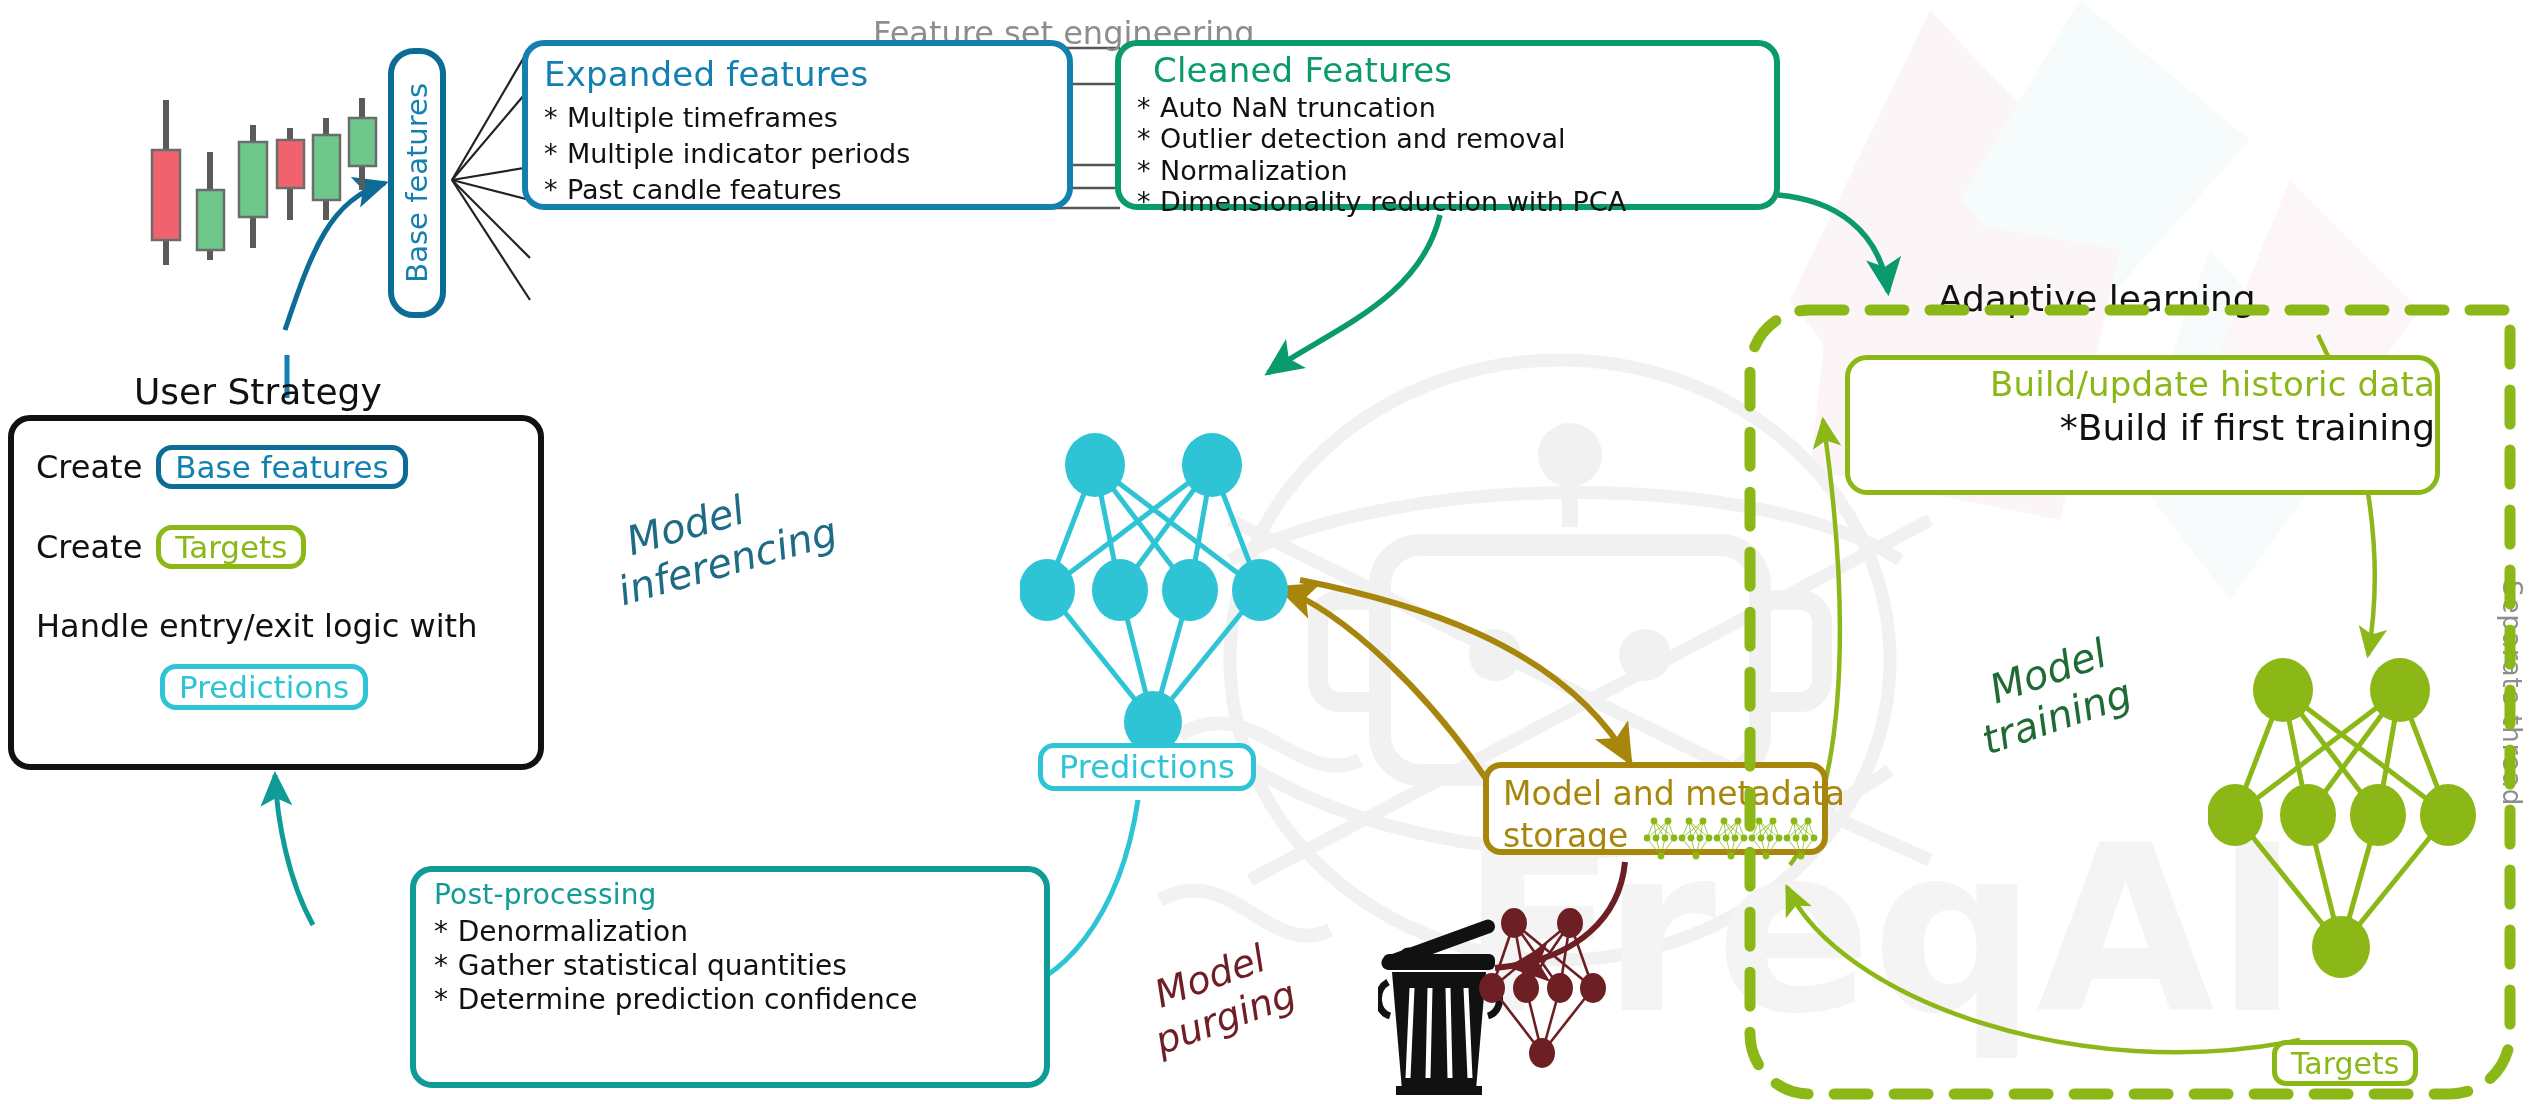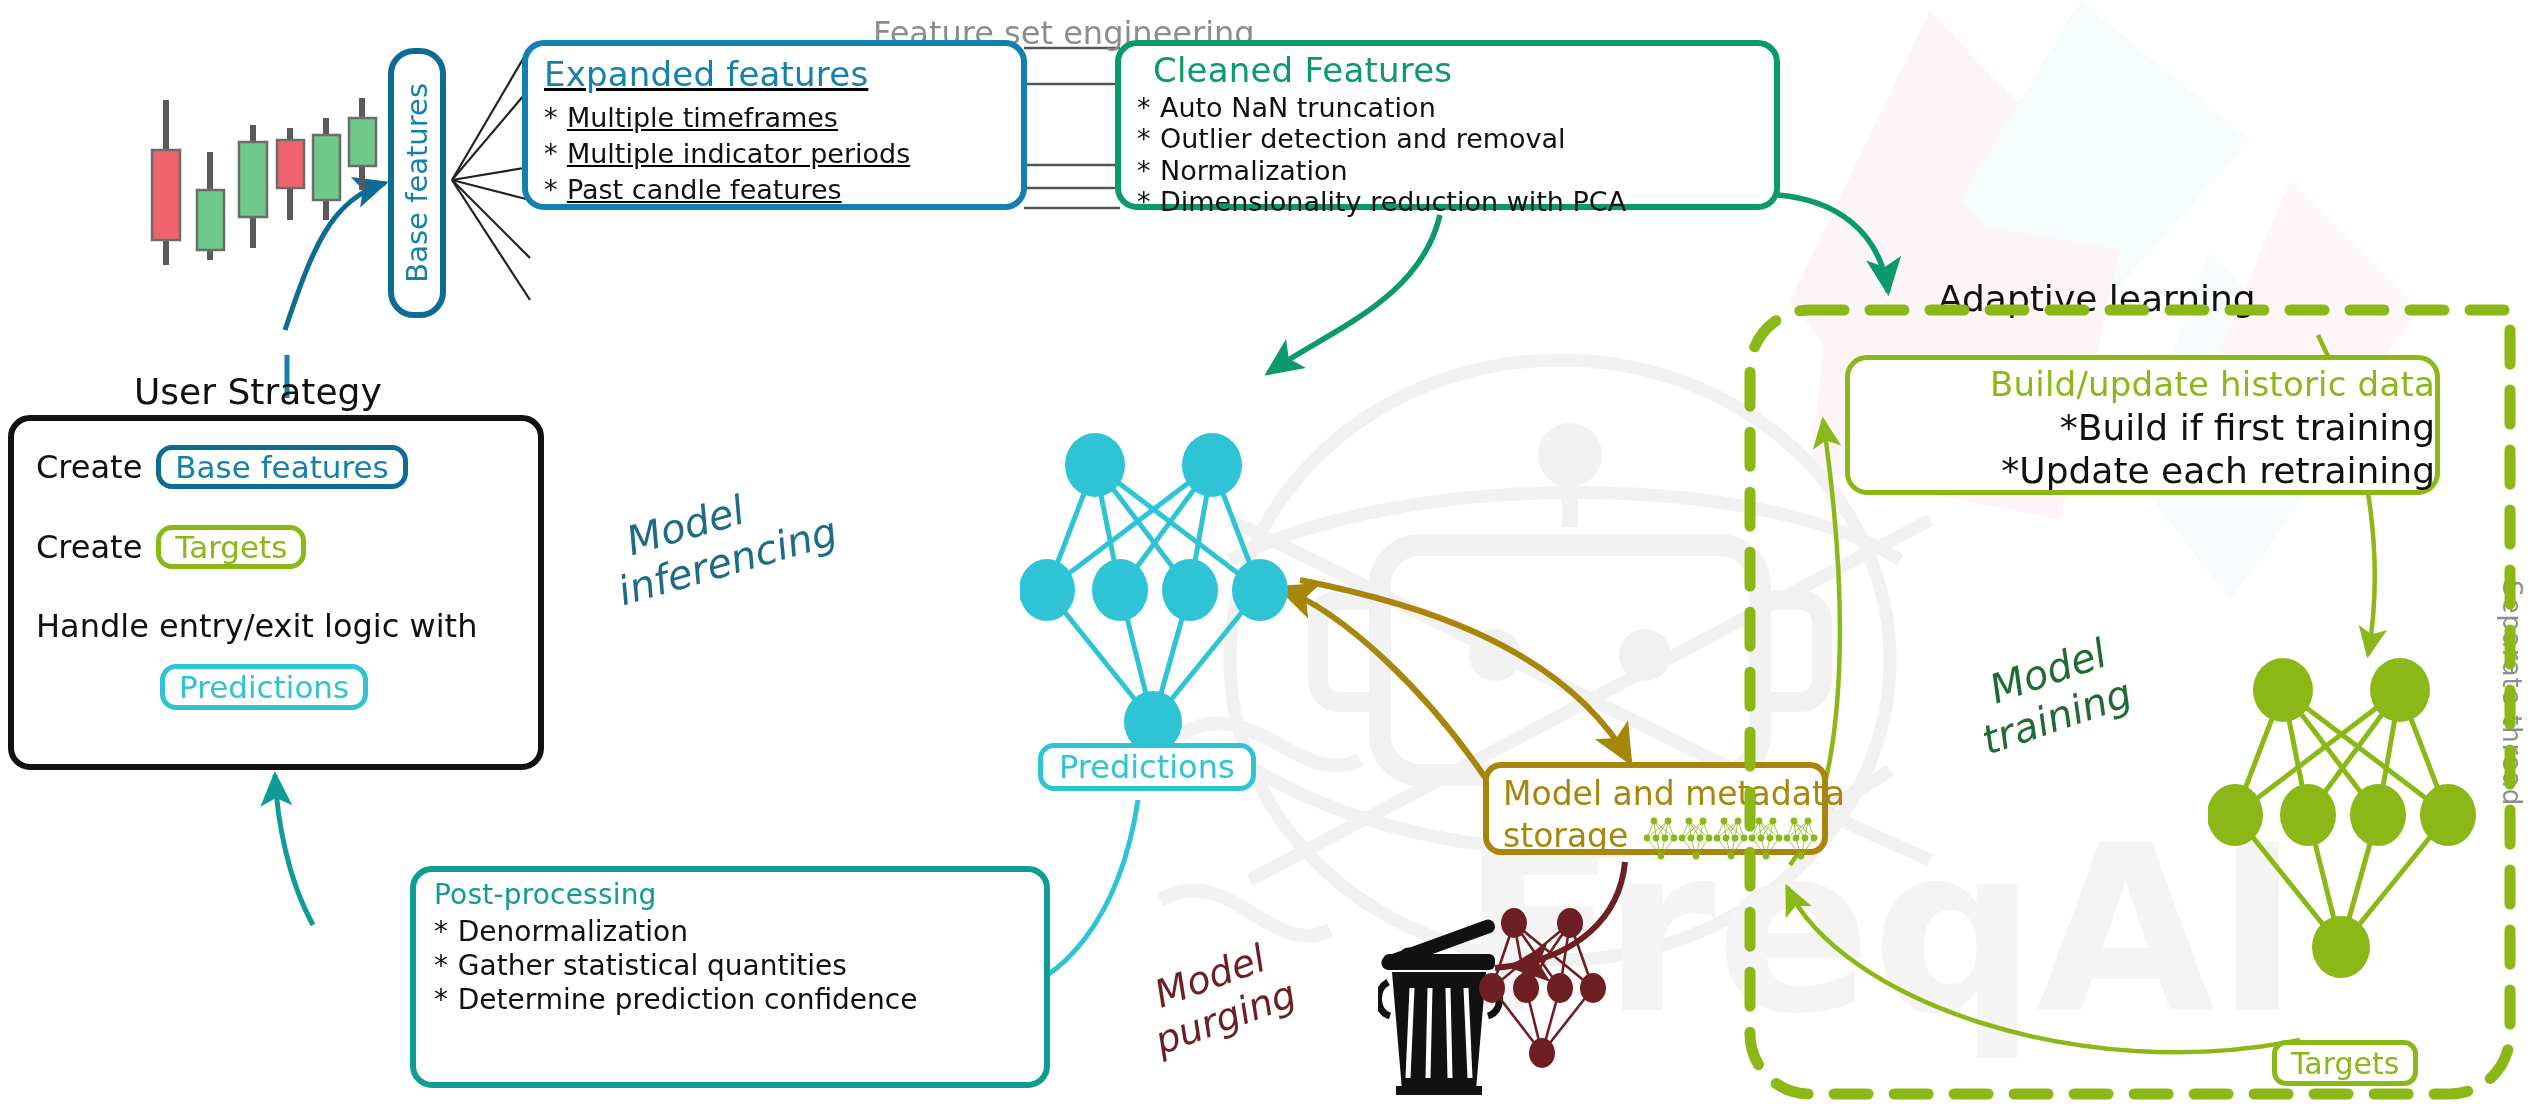--- a/index.html
+++ b/index.html
@@ -159,21 +159,21 @@
       <rect x="137" y="60" width="27" height="48" fill="#f0636e"></rect>
       <rect x="173" y="55" width="27" height="65" fill="#6dc88a"></rect>
       <rect x="209" y="38" width="27" height="48" fill="#6dc88a"></rect>
     </g>
   </svg>
 
   <div class="chip" style="left:388px;top:48px;width:58px;height:270px;border:6px solid #0d6c96;border-radius:26px;">
     <span class="vtext rot180" style="font-size:29px;color:#1380b0;">Base features</span>
   </div>
 
-  <div class="box round" style="left:522px;top:40px;width:505px;height:170px;border:6px solid #1380b0;text-decoration:underline;">
+  <div class="box round" style="left:522px;top:40px;width:551px;height:170px;border:6px solid #1380b0;">
     <div class="box-title" style="margin:8px 0 6px 16px;font-size:34px;color:#1380b0;">Expanded features</div>
     <ul class="bullets" style="margin-left:16px;font-size:27px;line-height:1.33;">
       <li>Multiple timeframes</li>
       <li>Multiple indicator periods</li>
       <li>Past candle features</li>
     </ul>
   </div>
 
   <div class="box round" style="left:1115px;top:40px;width:665px;height:170px;border:6px solid #0a9a6e;">
     <div class="box-title" style="margin:4px 0 2px 32px;font-size:34px;color:#0a9a6e;">Cleaned Features</div>
@@ -344,21 +344,20 @@
   </div>
 
   <svg class="abs" style="left:1740px;top:300px;" width="799" height="804" viewBox="0 0 799 804" xmlns="http://www.w3.org/2000/svg">
     <path d="M70 10 H770 a60 60 0 0 1 0 0 V734 a60 60 0 0 1 -60 60 H70 a60 60 0 0 1 -60 -60 V70 a60 60 0 0 1 60 -60 z" fill="none" stroke="#8cb817" stroke-width="11" stroke-dasharray="34 26" stroke-linecap="round"></path>
   </svg>
 
   <div class="box round" style="left:1845px;top:355px;width:595px;height:140px;border:5px solid #8cb817;text-align:right;">
     <div class="box-title" style="margin:4px 0 2px 16px;font-size:34px;color:#8cb817;">Build/update historic data</div>
     <ul class="bullets" style="margin-left:16px;font-size:36px;line-height:1.2;">
       <li>Build if first training</li>
-      <li>Update each retraining</li>
     </ul>
   </div>
 
   <div class="abs" style="left:1995px;top:645px;transform:rotate(-19deg);color:#1f6b33;">
     <div style="font-size:40px;font-style:italic;">Model</div>
     <div style="font-size:40px;font-style:italic;margin-left:-24px;">training</div>
   </div>
 
   <svg class="abs" style="left:2208px;top:650px;" width="270" height="340" viewBox="0 0 270 340" xmlns="http://www.w3.org/2000/svg">
     <g stroke="#8cb817" stroke-width="5" fill="none">

